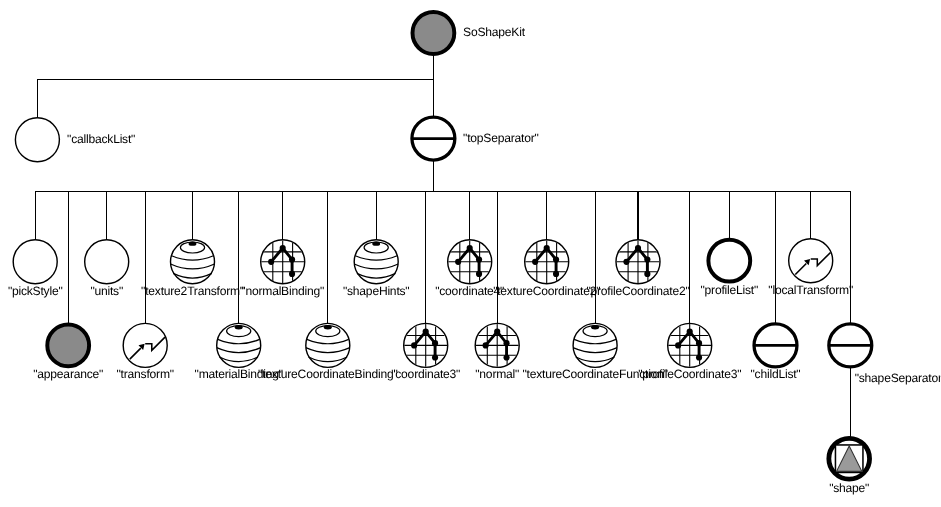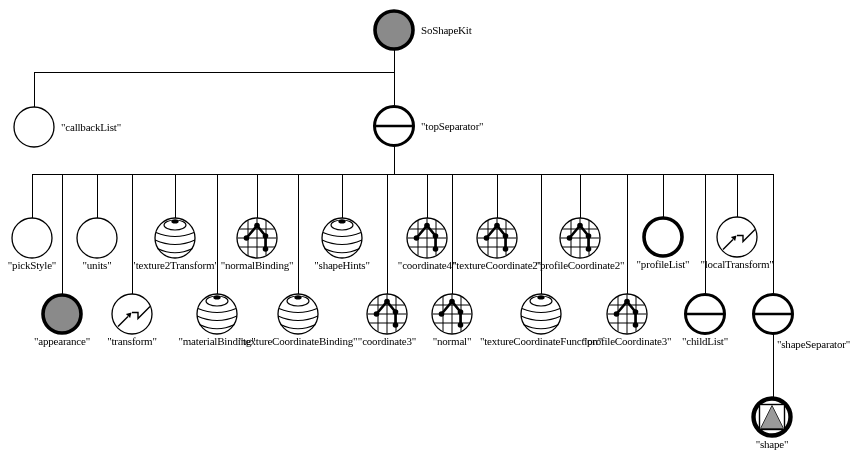--- a/index.html
+++ b/index.html
@@ -1,20 +1,20 @@
 <!DOCTYPE html>
 <html><head>
 <meta charset="utf-8">
 <style>
   html,body{margin:0;padding:0;background:#ffffff;}
   #canvas{
     position:relative;
     width:855px;height:461px;
     background:#ffffff;
-    font-family:Liberation Serif, serif;
+    font-family:Liberation Sans, sans-serif;
     overflow:hidden;
   }
   #edges{position:absolute;left:0;top:0;}
   .node{position:absolute;width:46px;height:46px;}
   .node svg{display:block;}
   .nlabel{
     position:absolute;
     font-size:11px;
     color:#000;
     white-space:nowrap;

